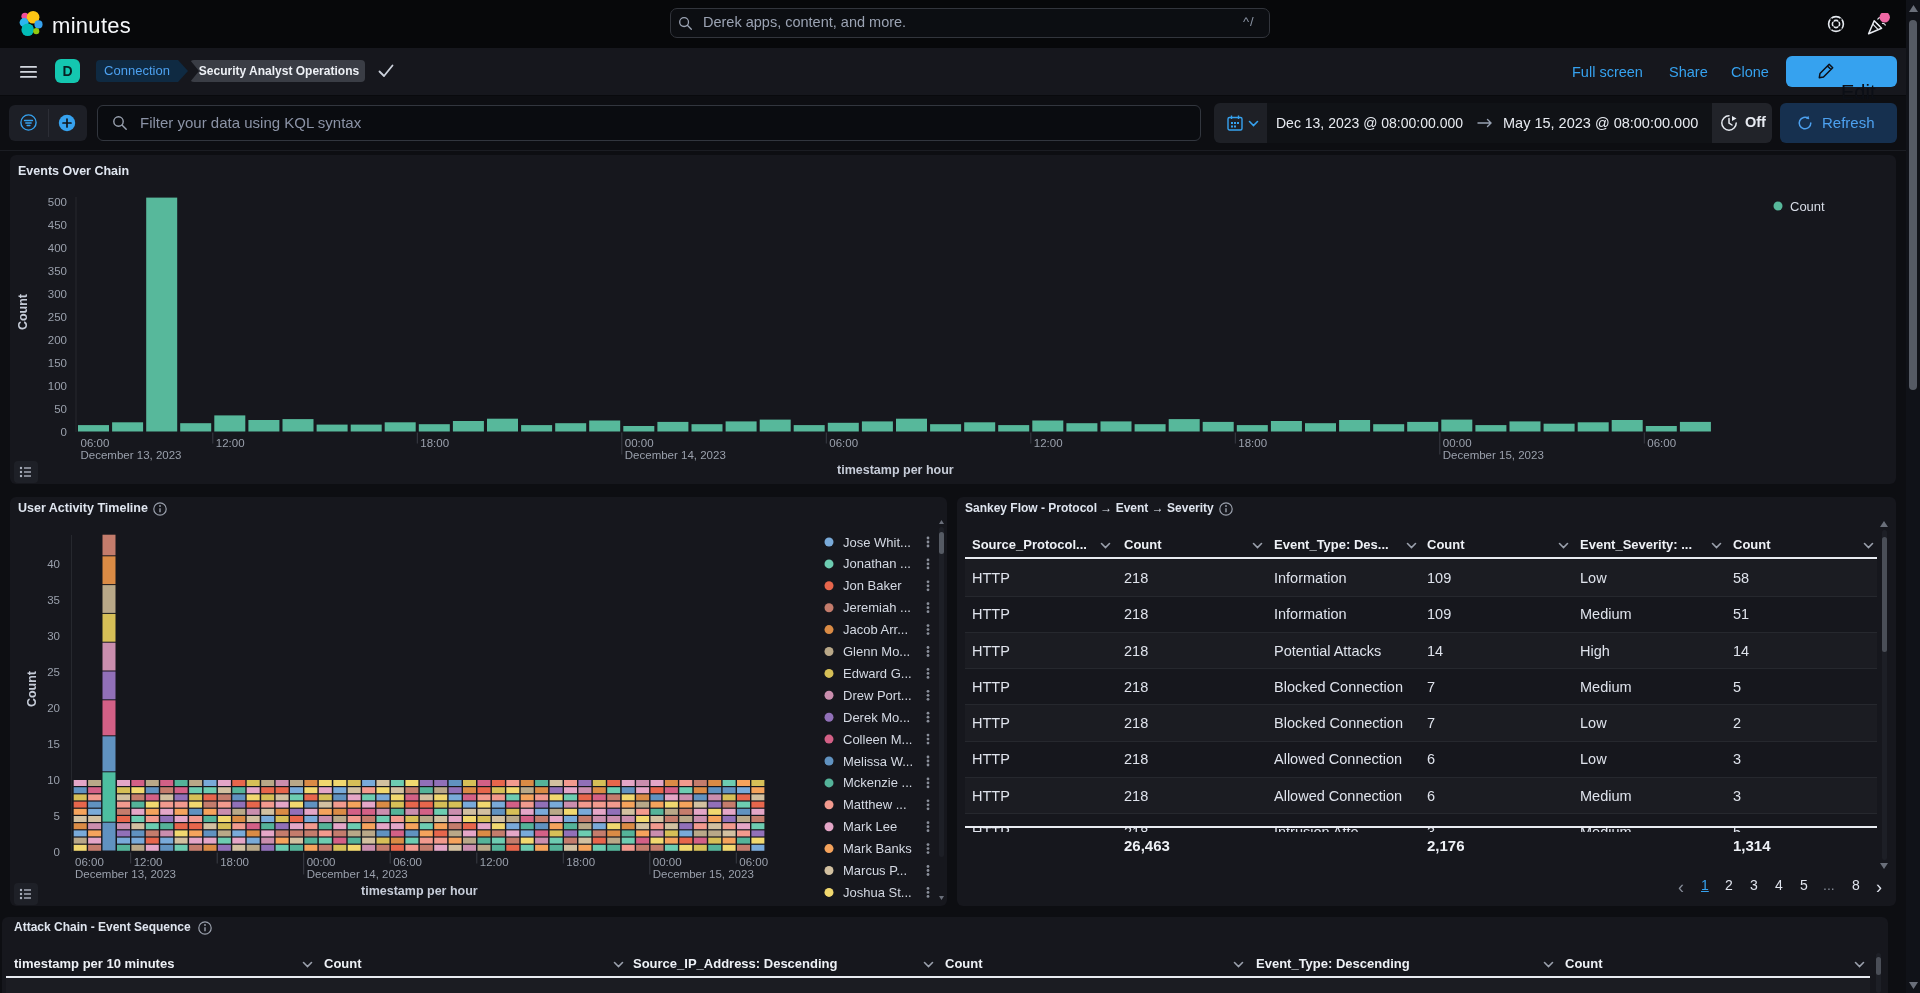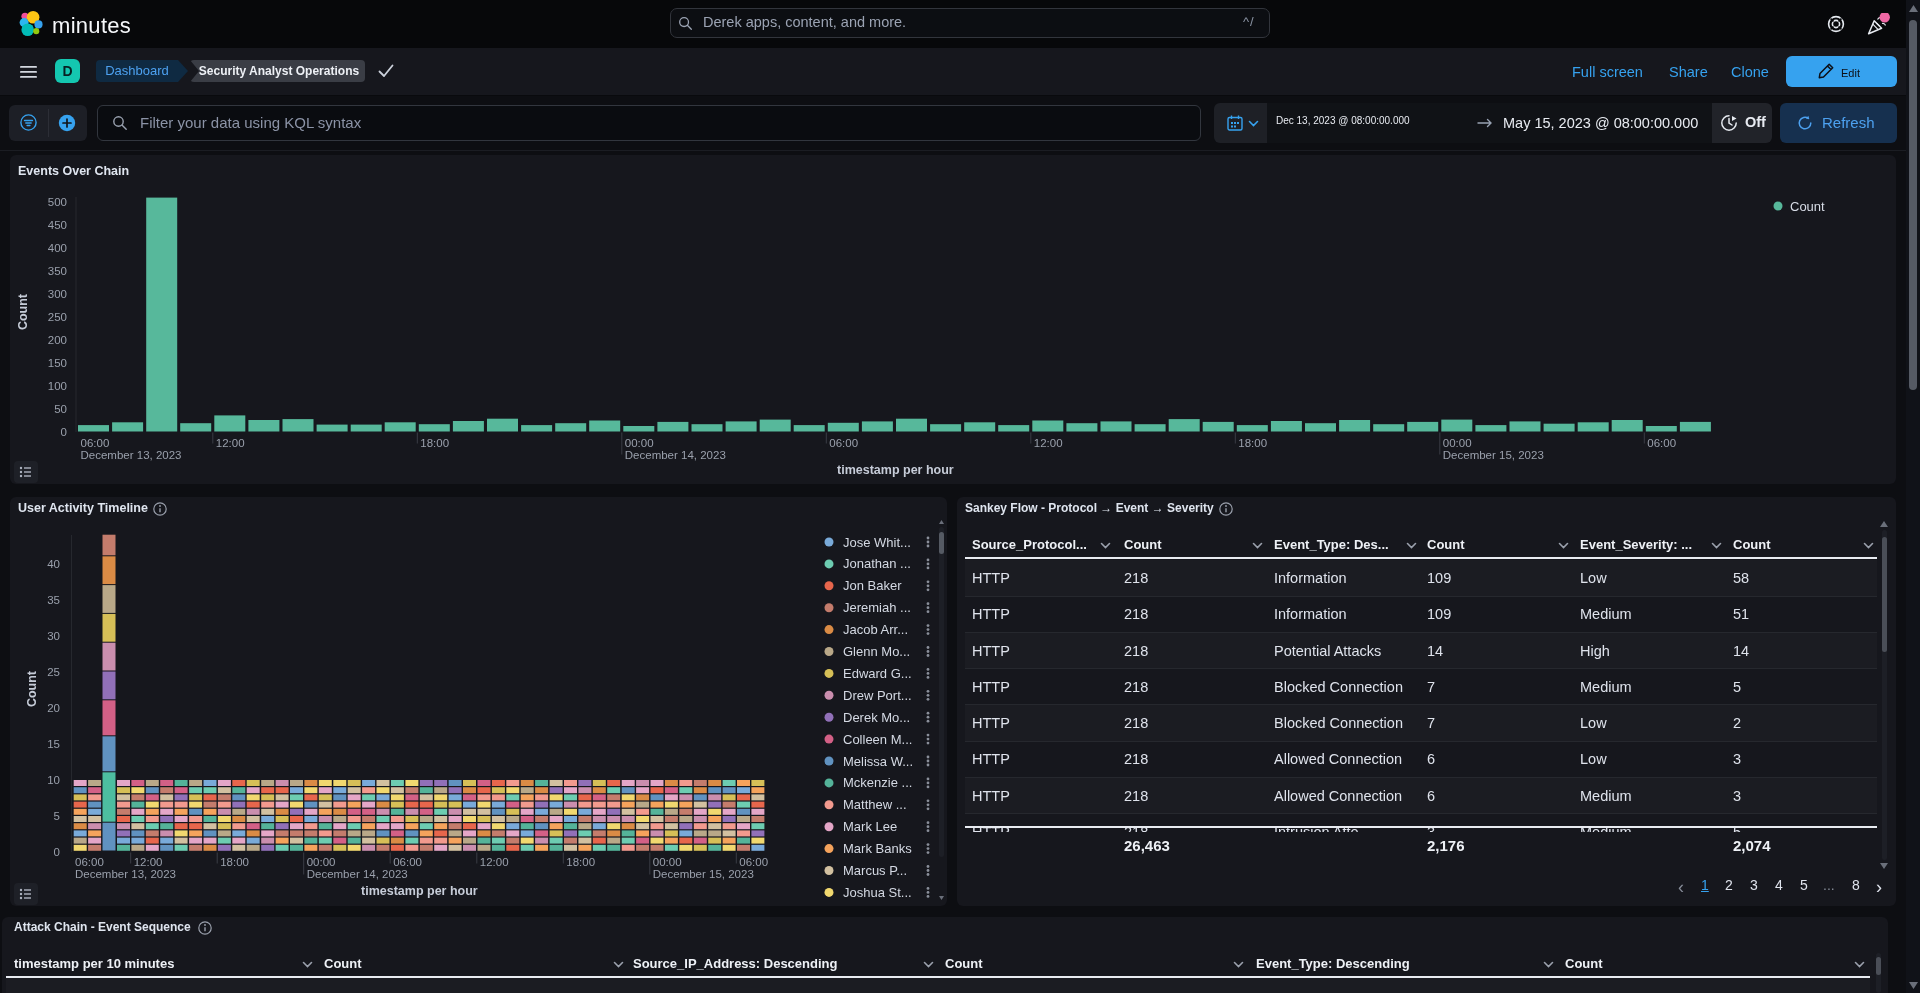--- a/index.html
+++ b/index.html
@@ -45,34 +45,34 @@
 </svg>
 
 <div class="abs" style="left:0;top:48px;width:1920px;height:48px;background:#16171D;border-bottom:1px solid #090A0D"></div>
 <svg class="abs" style="left:20px;top:66px" width="17" height="12" viewBox="0 0 17 12">
 <rect x="0" y="0" width="17" height="1.8" rx="0.9" fill="#D3D7DF"></rect>
 <rect x="0" y="5" width="17" height="1.8" rx="0.9" fill="#D3D7DF"></rect>
 <rect x="0" y="10" width="17" height="1.8" rx="0.9" fill="#D3D7DF"></rect>
 </svg>
 <div class="abs" style="left:55px;top:59px;width:25px;height:24px;background:#14C7B0;border-radius:6px;text-align:center;line-height:24px;font-size:14px;font-weight:bold;color:#072122">D</div>
 <div class="abs" style="left:96px;top:60px;width:92px;height:22px;background:#0F2A42;clip-path:polygon(0 0,82px 0,92px 50%,82px 100%,0 100%);border-radius:4px 0 0 4px"></div>
-<div class="abs" style="left:96px;top:60px;width:82px;height:22px;text-align:center;line-height:22px;font-size:13px;font-weight:500;color:#4DA1F0">Dashboard</div>
+<div class="abs" style="left:96px;top:60px;width:82px;height:22px;text-align:center;line-height:22px;font-size:13px;font-weight:500;color:#4DA1F0">Connection</div>
 <div class="abs" style="left:190px;top:60px;width:175px;height:22px;background:#3A3D45;clip-path:polygon(0 0,100% 0,100% 100%,0 100%,9px 50%);border-radius:4px"></div>
 <div class="abs" style="left:198px;top:60px;width:162px;text-align:center;line-height:22px;font-size:12px;font-weight:bold;color:#EDF0F5;white-space:nowrap">Security Analyst Operations</div>
 <svg class="abs" style="left:378px;top:64px" width="16" height="14" viewBox="0 0 16 14">
     <path d="M1.5 7.5 L6 12 L14.5 1.5" fill="none" stroke="#CBD1DB" stroke-width="1.8" stroke-linecap="round" stroke-linejoin="round"></path>
   </svg>
 <div class="bluelink" style="left:1572px;top:64px">Full screen</div>
 <div class="bluelink" style="left:1669px;top:64px">Share</div>
 <div class="bluelink" style="left:1731px;top:64px">Clone</div>
 <div class="abs" style="left:1786px;top:56px;width:111px;height:31px;background:#36A2EF;border-radius:6px"></div>
 <svg class="abs" style="left:1818px;top:63px" width="16" height="16" viewBox="0 0 16 16">
     <path d="M11.2 1.3 L14.7 4.8 L5.5 14 L1.3 14.7 L2 10.5 Z M9.5 3 L13 6.5" fill="none" stroke="#0C0F16" stroke-width="1.5" stroke-linejoin="round"></path>
   </svg>
-<div class="abs" style="left:1841px;top:67px;font-size:11px;font-weight:500;color:#0C0F16">Edit</div>
+<div class="abs" style="left:1841px;top:81px;font-size:20px;font-weight:500;color:#0C0F16">Edit</div>
 
 <div class="abs" style="left:9px;top:105px;width:78px;height:36px;background:#1D1F26;border-radius:6px"></div>
 <div class="abs" style="left:48px;top:109px;width:1px;height:28px;background:#2C2E36"></div>
 <svg class="abs" style="left:20px;top:114px" width="17" height="17" viewBox="0 0 17 17">
 <circle cx="8.5" cy="8.5" r="7.6" fill="none" stroke="#36A2EF" stroke-width="1.4"></circle>
 <line x1="4.5" y1="6.5" x2="12.5" y2="6.5" stroke="#36A2EF" stroke-width="1.4" stroke-linecap="round"></line>
 <line x1="5.8" y1="9" x2="11.2" y2="9" stroke="#36A2EF" stroke-width="1.4" stroke-linecap="round"></line>
 <line x1="7.1" y1="11.5" x2="9.9" y2="11.5" stroke="#36A2EF" stroke-width="1.4" stroke-linecap="round"></line>
 </svg>
 <svg class="abs" style="left:58px;top:114px" width="18" height="18" viewBox="0 0 18 18">
@@ -94,21 +94,21 @@
 <line x1="11.5" y1="0.5" x2="11.5" y2="4" stroke="#36A2EF" stroke-width="1.4"></line>
 <rect x="4" y="7" width="2" height="2" fill="#36A2EF"></rect>
     <rect x="7" y="7" width="2" height="2" fill="#36A2EF"></rect>
     <rect x="10" y="7" width="2" height="2" fill="#36A2EF"></rect>
 <rect x="4" y="10.5" width="2" height="2" fill="#36A2EF"></rect>
     <rect x="7" y="10.5" width="2" height="2" fill="#36A2EF"></rect>
 </svg>
 <svg class="abs" style="left:1248px;top:119px" width="11" height="9" viewBox="0 0 11 9">
     <path d="M1.5 2.5 L5.5 6.5 L9.5 2.5" fill="none" stroke="#36A2EF" stroke-width="1.6" stroke-linecap="round"></path>
   </svg>
-<div class="abs" style="left:1276px;top:115px;font-size:10px;color:#E8EBF1">Dec 13, 2023 @ 08:00:00.000</div>
+<div class="abs" style="left:1276px;top:115px;font-size:14px;color:#E8EBF1">Dec 13, 2023 @ 08:00:00.000</div>
 <svg class="abs" style="left:1477px;top:117px" width="16" height="12" viewBox="0 0 16 12">
     <path d="M1 6 L14 6 M10.5 2.5 L14 6 L10.5 9.5" fill="none" stroke="#98A2B3" stroke-width="1.4" stroke-linecap="round"></path>
   </svg>
 <div class="abs" style="left:1503px;top:115px;font-size:14.5px;color:#E8EBF1">May 15, 2023 @ 08:00:00.000</div>
 <div class="abs" style="left:1712px;top:103px;width:60px;height:40px;background:#212329;border-radius:0 6px 6px 0"></div>
 <svg class="abs" style="left:1720px;top:114px" width="18" height="18" viewBox="0 0 18 18">
 <path d="M16.2 9 A7.2 7.2 0 1 1 9 1.8" fill="none" stroke="#E6EAF0" stroke-width="1.5" stroke-linecap="round"></path>
 <path d="M9 4.5 L9 9 L12 11" fill="none" stroke="#E6EAF0" stroke-width="1.5" stroke-linecap="round"></path>
 <path d="M12 2 L16.5 4.5 L12 7 Z" fill="#E6EAF0"></path>
 </svg>
@@ -930,21 +930,21 @@
     <div class="abs" style="left:8px;top:316.0px;width:912px;height:1px;background:#26282E"></div>
     <div class="cell" style="left:15px;top:326.8px;height:8px;overflow:hidden">HTTP</div>
     <div class="cell" style="left:167px;top:326.8px;height:8px;overflow:hidden">218</div>
     <div class="cell" style="left:317px;top:326.8px;height:8px;overflow:hidden">Intrusion Atte...</div>
     <div class="cell" style="left:470px;top:326.8px;height:8px;overflow:hidden">3</div>
     <div class="cell" style="left:623px;top:326.8px;height:8px;overflow:hidden">Medium</div>
     <div class="cell" style="left:776px;top:326.8px;height:8px;overflow:hidden">5</div>
     <div class="abs" style="left:8px;top:329px;width:912px;height:2px;background:#E8EBF1"></div>
     <div class="abs" style="left:167px;top:340px;font-size:15px;font-weight:bold;color:#EEF1F6">26,463</div>
     <div class="abs" style="left:470px;top:340px;font-size:15px;font-weight:bold;color:#EEF1F6">2,176</div>
-    <div class="abs" style="left:776px;top:340px;font-size:15px;font-weight:bold;color:#EEF1F6">2,074</div>
+    <div class="abs" style="left:776px;top:340px;font-size:15px;font-weight:bold;color:#EEF1F6">1,314</div>
     <div class="abs" style="left:721px;top:380px;font-size:18px;color:#868C98;font-weight:400">‹</div>
     <div class="abs" style="left:744px;top:380px;font-size:14px;color:#36A2EF;text-decoration:underline;font-weight:500">1</div>
     <div class="abs" style="left:768px;top:380px;font-size:14px;color:#DFE3EC;font-weight:400">2</div>
     <div class="abs" style="left:793px;top:380px;font-size:14px;color:#DFE3EC;font-weight:400">3</div>
     <div class="abs" style="left:818px;top:380px;font-size:14px;color:#DFE3EC;font-weight:400">4</div>
     <div class="abs" style="left:843px;top:380px;font-size:14px;color:#DFE3EC;font-weight:400">5</div>
     <div class="abs" style="left:866px;top:380px;font-size:14px;color:#868C98;font-weight:400">...</div>
     <div class="abs" style="left:895px;top:380px;font-size:14px;color:#DFE3EC;font-weight:400">8</div>
     <div class="abs" style="left:919px;top:380px;font-size:18px;color:#DFE3EC;font-weight:400">›</div>
     <div class="abs" style="left:925px;top:33px;width:5px;height:330px;background:#1D1F26;border-radius:3px"></div>

